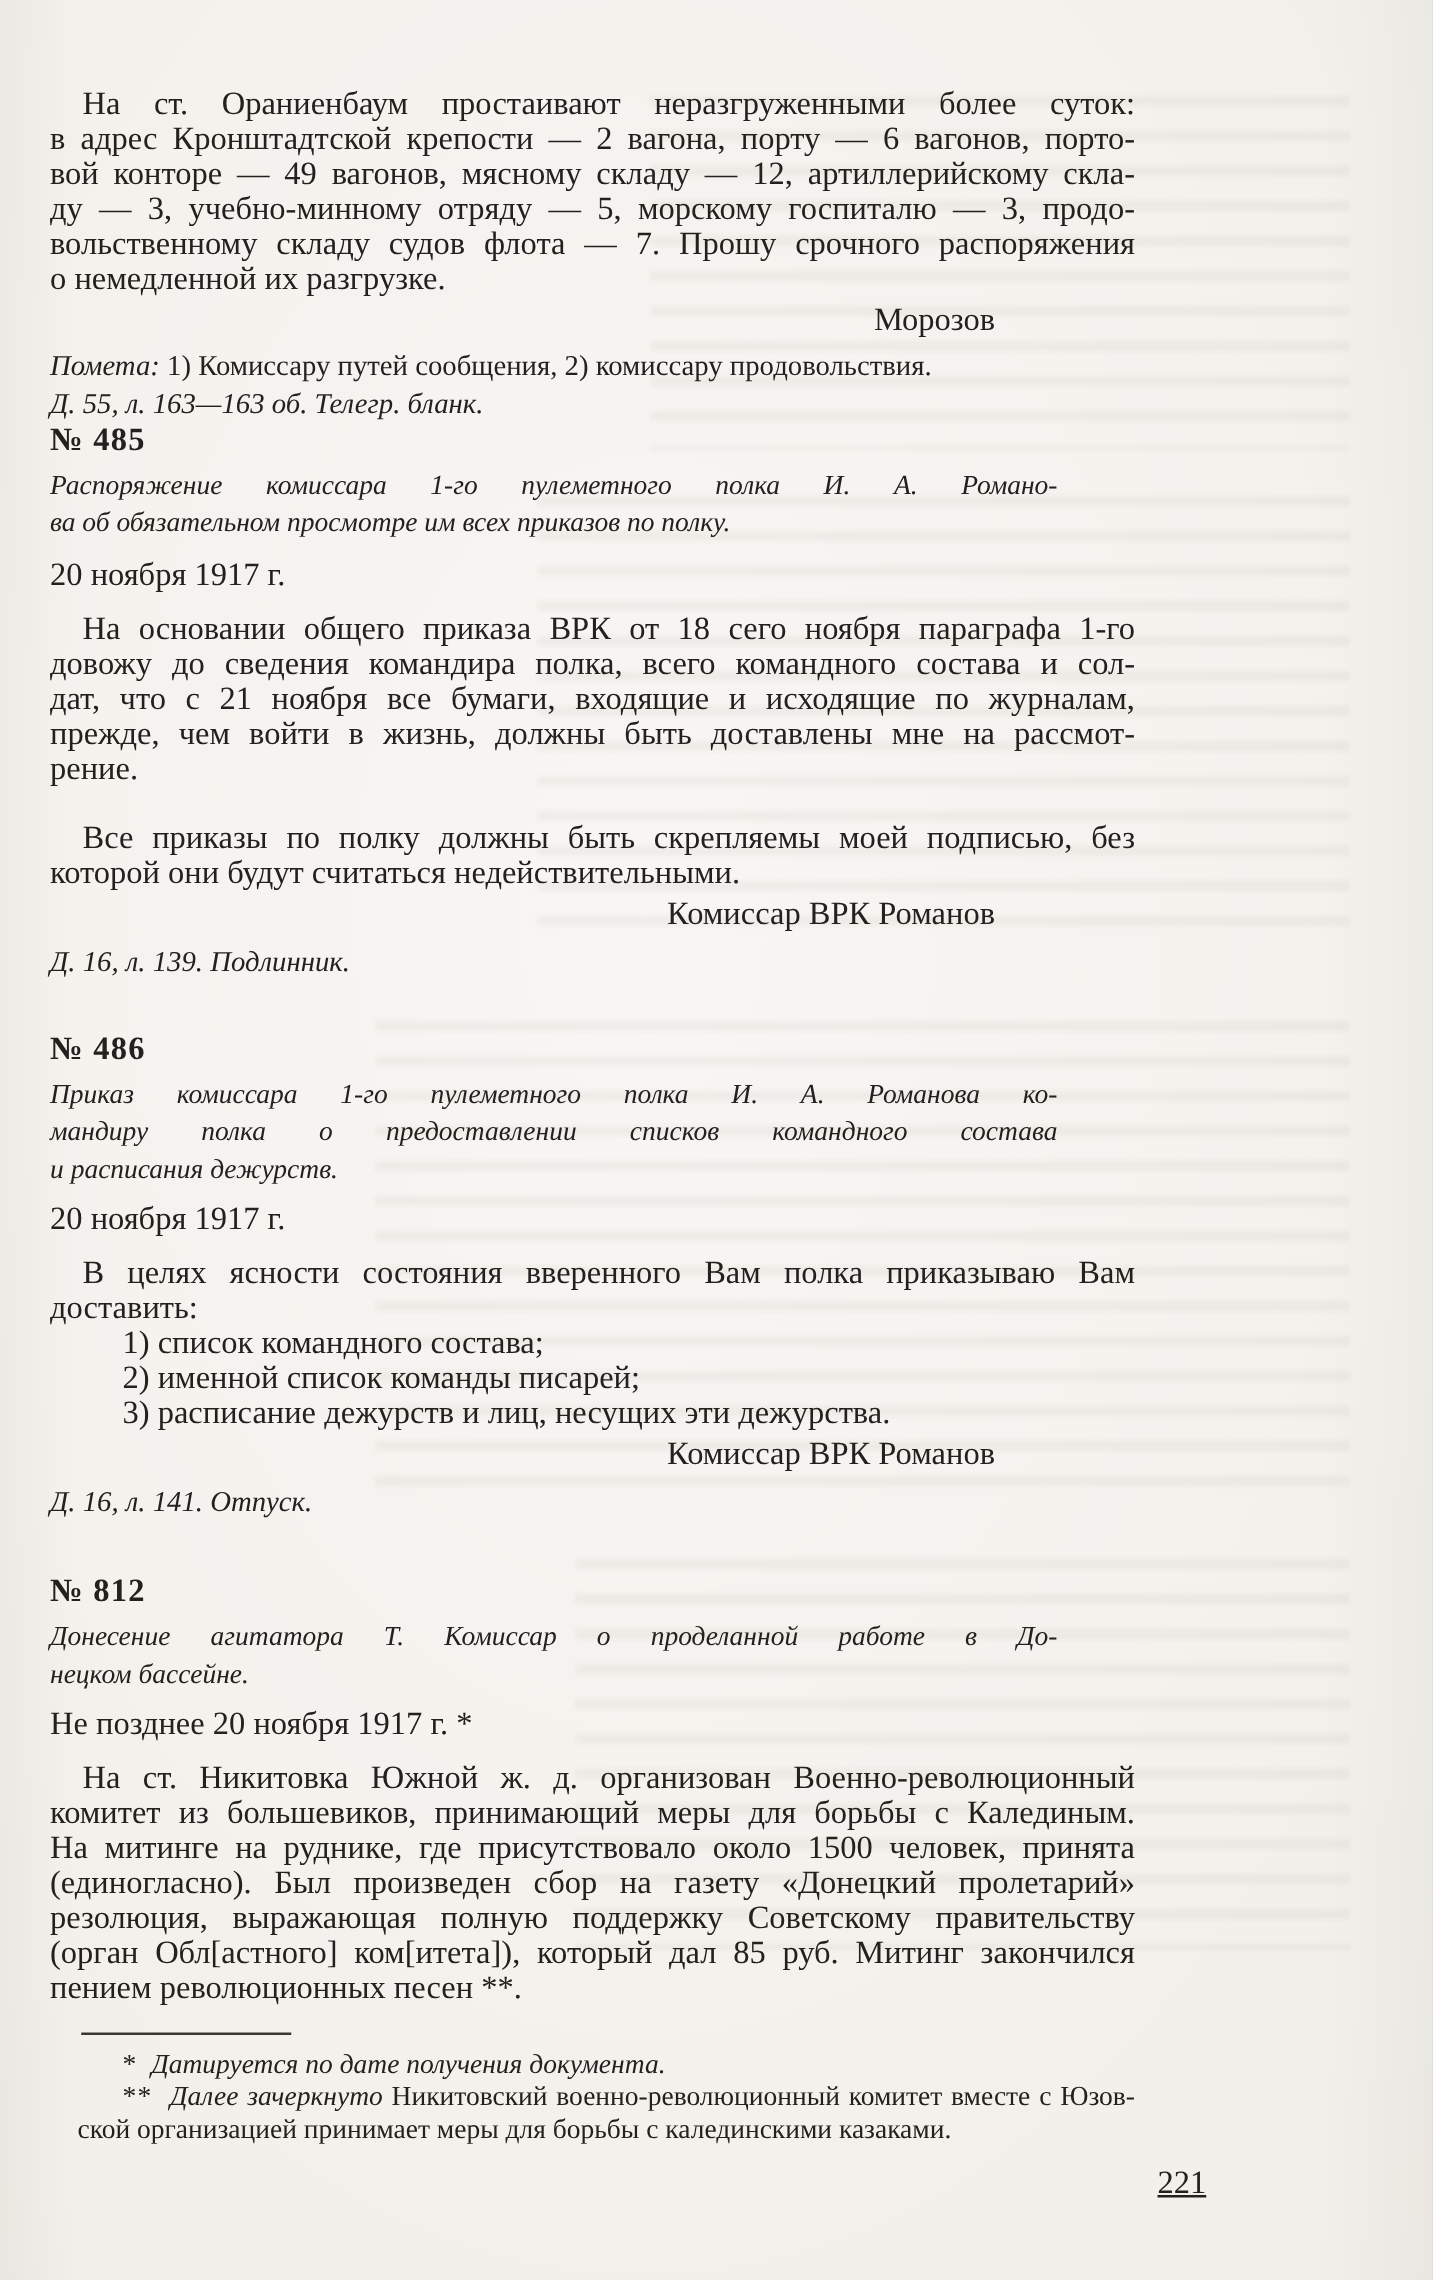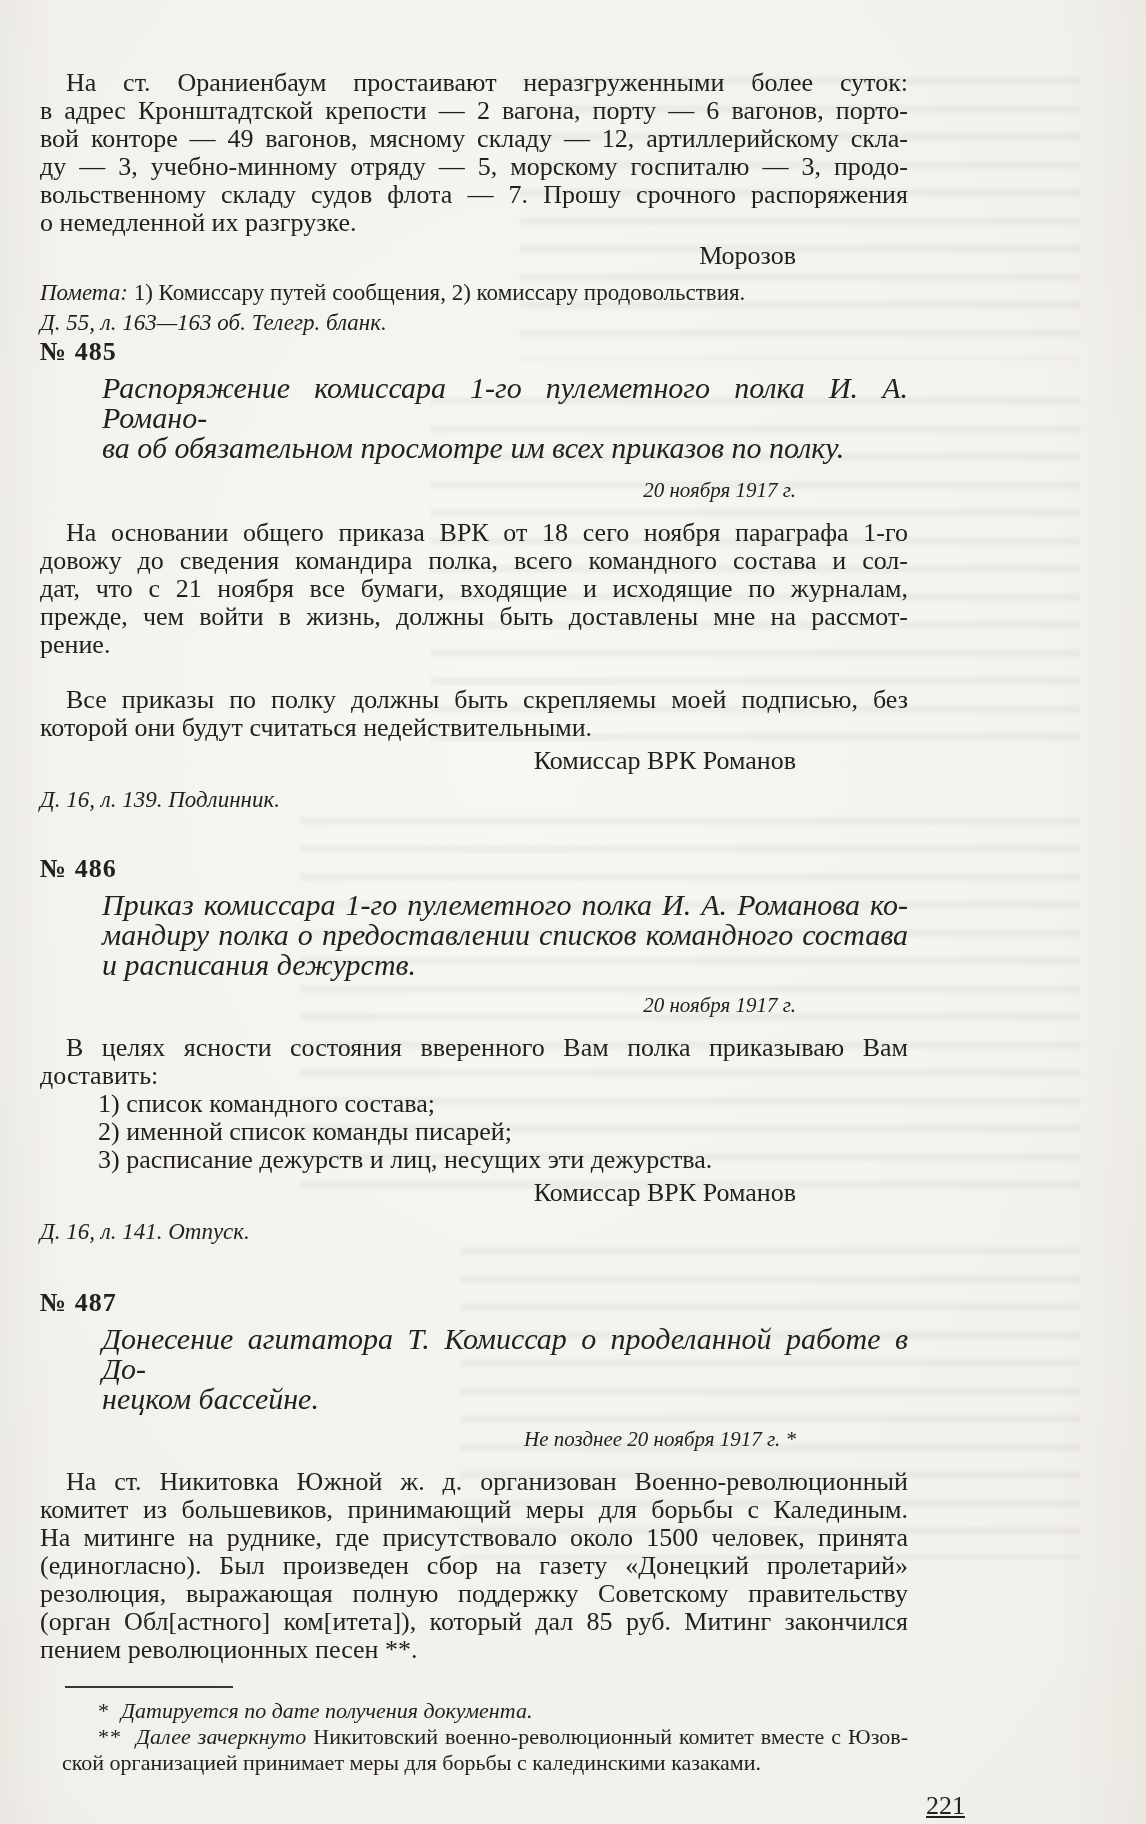--- a/index.html
+++ b/index.html
@@ -29,23 +29,23 @@
 
   .col{position:relative;margin-left:40px;width:868px;padding-top:42px;font-size:26px;line-height:28px;}
 
   
   .lines > div{text-align:justify;text-align-last:justify;}
   .lines > div.tl-last{text-align-last:left;}
   .lines.no-just > div{text-align:center;text-align-last:left;}
   .indent-first > div:first-child{text-indent:26px;}
 
   .doc-body{font-size:26px;line-height:28px;margin-top:27px;}
-  .doc-title{font-style:italic;margin-left:62px;width:806px;font-size:30px;line-height:30px;margin-top:6px;}
+  .doc-title{font-style:italic;width:806px;font-size:22px;line-height:30px;margin-top:6px;}
   .doc-number{font-weight:bold;font-size:26px;line-height:30px;letter-spacing:1px;}
-  .doc-date{font-style:italic;text-align:right;padding-right:112px;font-size:21px;line-height:30px;}
+  .doc-date{text-align:left;padding-right:112px;font-size:26px;line-height:30px;}
   .signature{text-align:right;padding-right:112px;font-size:26px;line-height:30px;}
   .note-line{font-size:23px;line-height:28px;}
   .note-line .lbl{font-style:italic;}
   .archive-ref{font-style:italic;font-size:23px;line-height:28px;}
 
   .mt2{margin-top:2px;}  .mt4{margin-top:4px;}
   .mt8{margin-top:8px;}  .mt10{margin-top:10px;}.mt12{margin-top:12px;}
   .mt14{margin-top:14px;}
   .mt38{}.mt40{margin-top:40px;}.mt42{margin-top:42px;}
 
@@ -116,21 +116,21 @@
         <div class="tl-last">доставить:</div>
       </div>
     <div class="list-block lines no-just">
         <div>1)  список командного состава;</div>
         <div>2)  именной список команды писарей;</div>
         <div class="tl-last">3)  расписание дежурств и лиц, несущих эти дежурства.</div>
       </div>
     <div class="signature mt4">Комиссар ВРК Романов</div>
     <div class="archive-ref mt10">Д. 16, л. 141. Отпуск.</div>
 
-    <div class="doc-number mt42">№ 487</div>
+    <div class="doc-number mt42">№ 812</div>
     <div class="doc-title lines">
         <div>Донесение агитатора Т. Комиссар о проделанной работе в До-</div>
         <div class="tl-last">нецком бассейне.</div>
       </div>
     <div class="doc-date mt10">Не позднее 20 ноября 1917 г. *</div>
     <div class="doc-body lines indent-first mt14">
         <div>На ст. Никитовка Южной ж. д. организован Военно-революционный</div>
         <div>комитет из большевиков, принимающий меры для борьбы с Калединым.</div>
         <div>На митинге на руднике, где присутствовало около 1500 человек, принята</div>
         <div>(единогласно). Был произведен сбор на газету «Донецкий пролетарий»</div>

